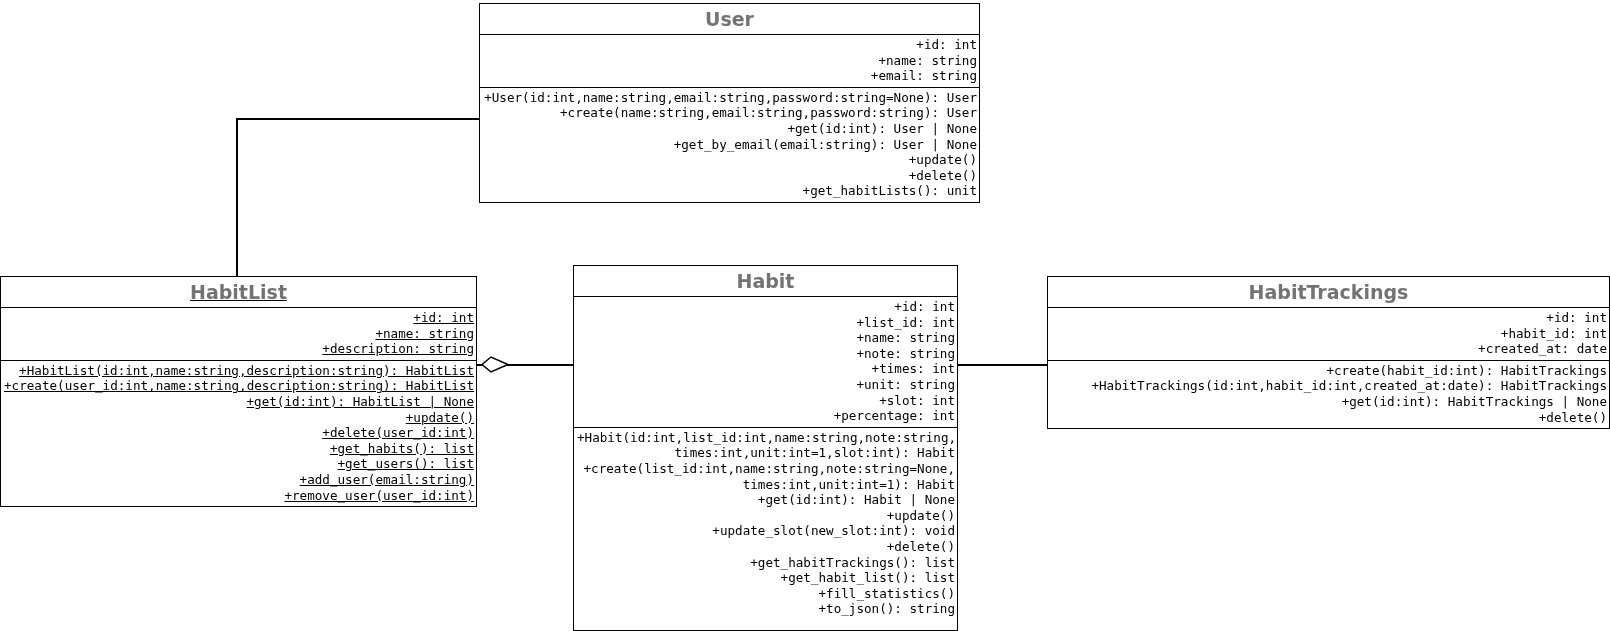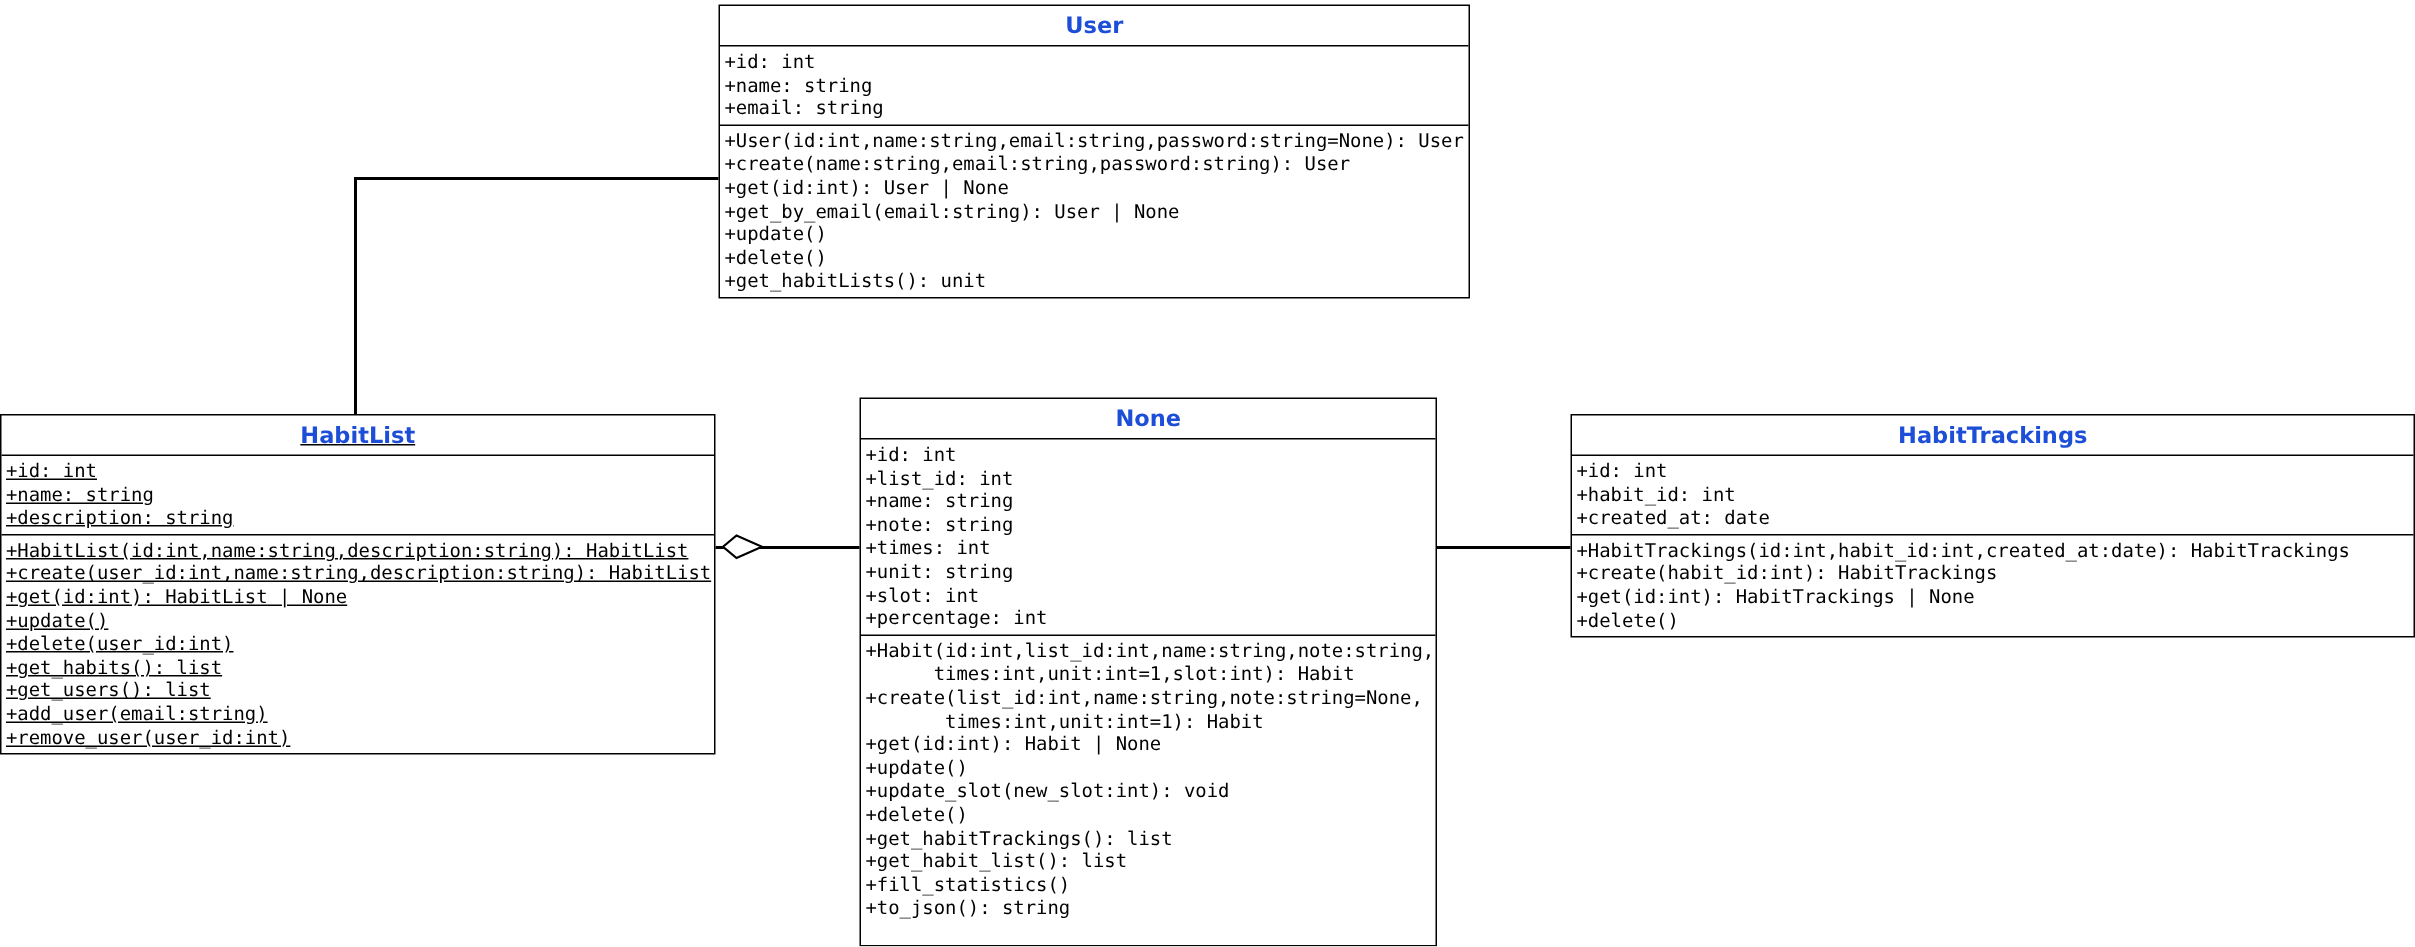--- a/index.html
+++ b/index.html
@@ -19,29 +19,30 @@
     position: absolute;
     box-sizing: border-box;
     border: 1.5px solid #000000;
     background: #ffffff;
     z-index: 5;
   }
   .class-title {
     text-align: center;
     font-family: "DejaVu Sans", sans-serif;
     font-weight: bold;
-    font-size: 15px;
+    font-size: 19px;
     padding: 4px 4px 4px 4px;
     border-bottom: 1.5px solid #000000;
-    color: #1d4ed8;
+    color: #737373;
     white-space: nowrap;
   }
   .compartment {
     padding: 2px 0 3px 0;
     border-bottom: 1.5px solid #000000;
+    text-align: right;
   }
   .compartment:last-child {
     border-bottom: none;
   }
   .member {
     font-family: "DejaVu Sans Mono", monospace;
     font-size: 12.6px;
     line-height: 15.6px;
     color: #000000;
     white-space: pre;
@@ -108,21 +109,21 @@
       <div class="member">+update()</div>
       <div class="member">+delete(user_id:int)</div>
       <div class="member">+get_habits(): list</div>
       <div class="member">+get_users(): list</div>
       <div class="member">+add_user(email:string)</div>
       <div class="member">+remove_user(user_id:int)</div>
     </div>
   </div>
 
   <div class="umlclass" style="left:573px; top:265px; width:385px; height:366px;">
-    <div class="class-title">None</div>
+    <div class="class-title">Habit</div>
     <div class="compartment">
       <div class="member">+id: int</div>
       <div class="member">+list_id: int</div>
       <div class="member">+name: string</div>
       <div class="member">+note: string</div>
       <div class="member">+times: int</div>
       <div class="member">+unit: string</div>
       <div class="member">+slot: int</div>
       <div class="member">+percentage: int</div>
     </div>
@@ -143,20 +144,20 @@
   </div>
 
   <div class="umlclass" style="left:1047px; top:276px; width:563px;">
     <div class="class-title">HabitTrackings</div>
     <div class="compartment">
       <div class="member">+id: int</div>
       <div class="member">+habit_id: int</div>
       <div class="member">+created_at: date</div>
     </div>
     <div class="compartment">
+      <div class="member">+create(habit_id:int): HabitTrackings</div>
       <div class="member">+HabitTrackings(id:int,habit_id:int,created_at:date): HabitTrackings</div>
-      <div class="member">+create(habit_id:int): HabitTrackings</div>
       <div class="member">+get(id:int): HabitTrackings | None</div>
       <div class="member">+delete()</div>
     </div>
   </div>
 
 </div>
 
 </body></html>

